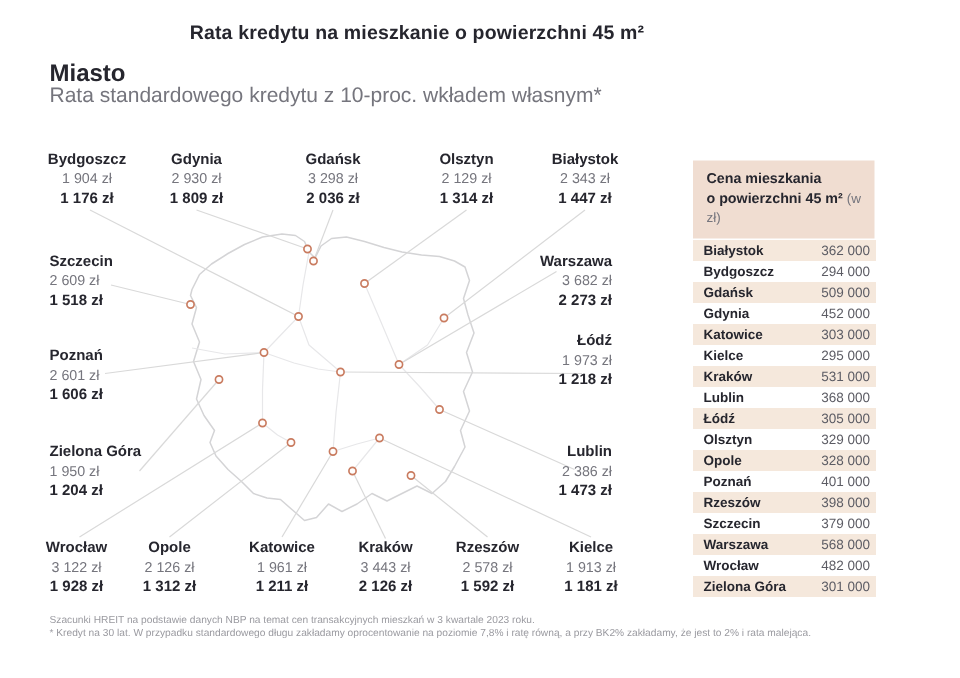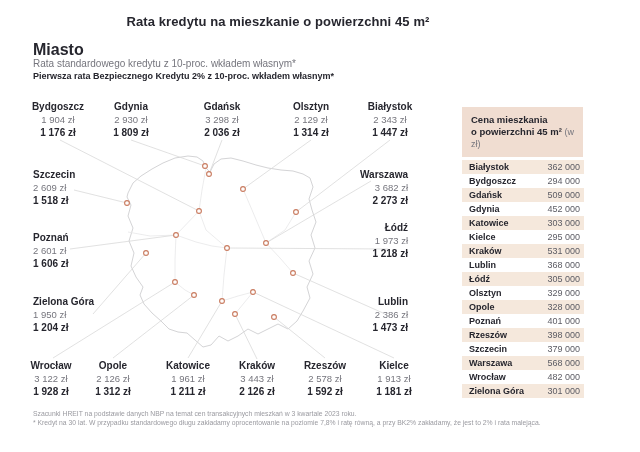--- a/index.html
+++ b/index.html
@@ -19,21 +19,21 @@
     overflow:hidden;
   }
   .stage{position:relative;width:640px;height:452px;}
   #map-svg{position:absolute;left:0;top:0;width:640px;height:452px;}
   .title{
     position:absolute;top:14px;left:0;width:556px;margin:0;
     text-align:center;font-size:13px;font-weight:bold;letter-spacing:.1px;
   }
   .legend{position:absolute;left:33px;top:44px;line-height:11px;}
   .legend-heading{font-size:16px;font-weight:bold;margin-bottom:3px;}
-  .legend-standard{font-size:10px;color:var(--text-muted);margin-bottom:2px;}
+  .legend-standard{font-size:14px;color:var(--text-muted);margin-bottom:2px;}
   .legend-bk2{font-size:9px;font-weight:bold;}
   .city-label{position:absolute;white-space:nowrap;}
   .city-label.align-center{transform:translateX(-50%);text-align:center;}
   .city-label.align-right{transform:translateX(-100%);text-align:right;}
   .city-label .name{font-size:10px;font-weight:bold;line-height:12px;}
   .city-label .std{font-size:9.5px;color:var(--text-muted);line-height:12px;margin-top:1px;}
   .city-label .bk2{font-size:10px;font-weight:bold;line-height:12px;margin-top:1px;}
   .panel-header{
     position:absolute;left:462px;top:107px;width:121px;box-sizing:border-box;
     background:var(--panel-bg);padding:7px 4px 7px 9px;
@@ -99,21 +99,20 @@
         <circle cx="274" cy="317" r="2.4" fill="#fffdfc" stroke="var(--accent)" stroke-width="1.1"></circle>
         <circle cx="253" cy="292" r="2.4" fill="#fffdfc" stroke="var(--accent)" stroke-width="1.1"></circle>
       </g>
   </svg>
 
   <h1 class="title">Rata kredytu na mieszkanie o powierzchni 45 m²</h1>
 
   <div class="legend">
     <div class="legend-heading">Miasto</div>
     <div class="legend-standard">Rata standardowego kredytu z 10-proc. wkładem własnym*</div>
-    <div class="legend-bk2">Pierwsza rata Bezpiecznego Kredytu 2% z 10-proc. wkładem własnym*</div>
   </div>
 
   <div id="city-labels">
       <div class="city-label align-center" style="left: 58px; top: 101px;">
         <div class="name">Bydgoszcz</div>
         <div class="std">1 904 zł</div>
         <div class="bk2">1 176 zł</div>
       </div>
       <div class="city-label align-center" style="left: 131px; top: 101px;">
         <div class="name">Gdynia</div>

